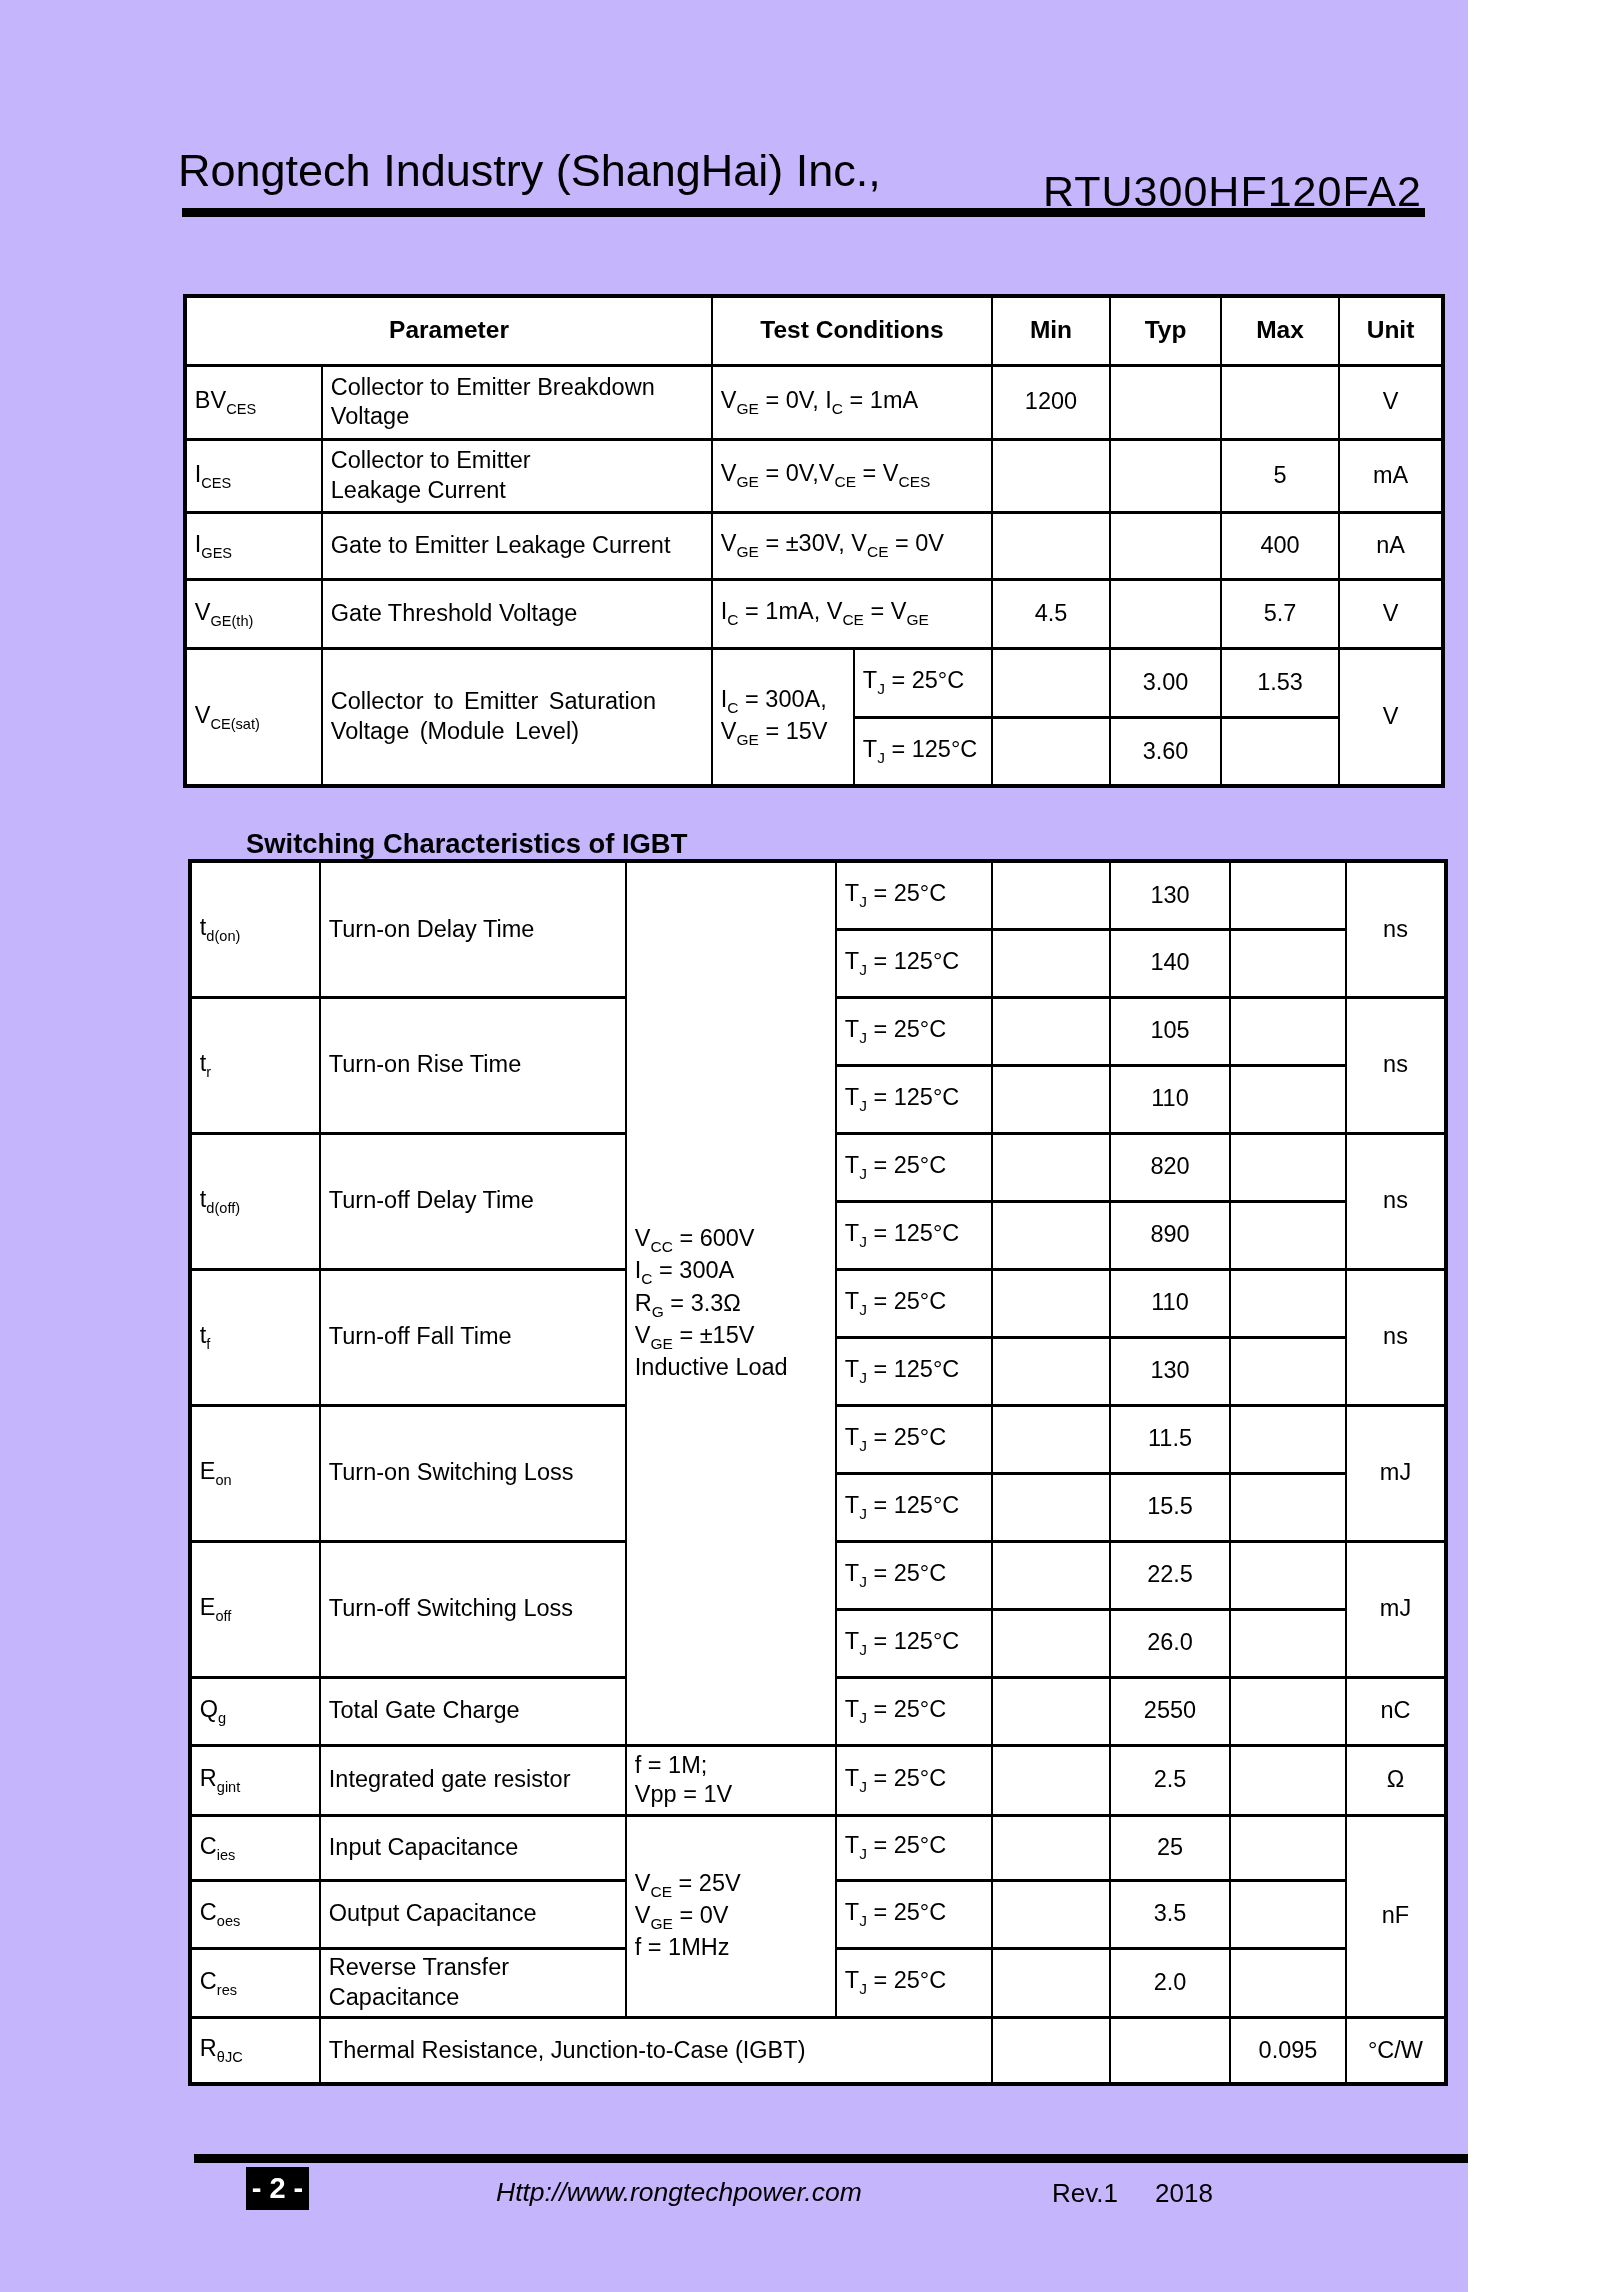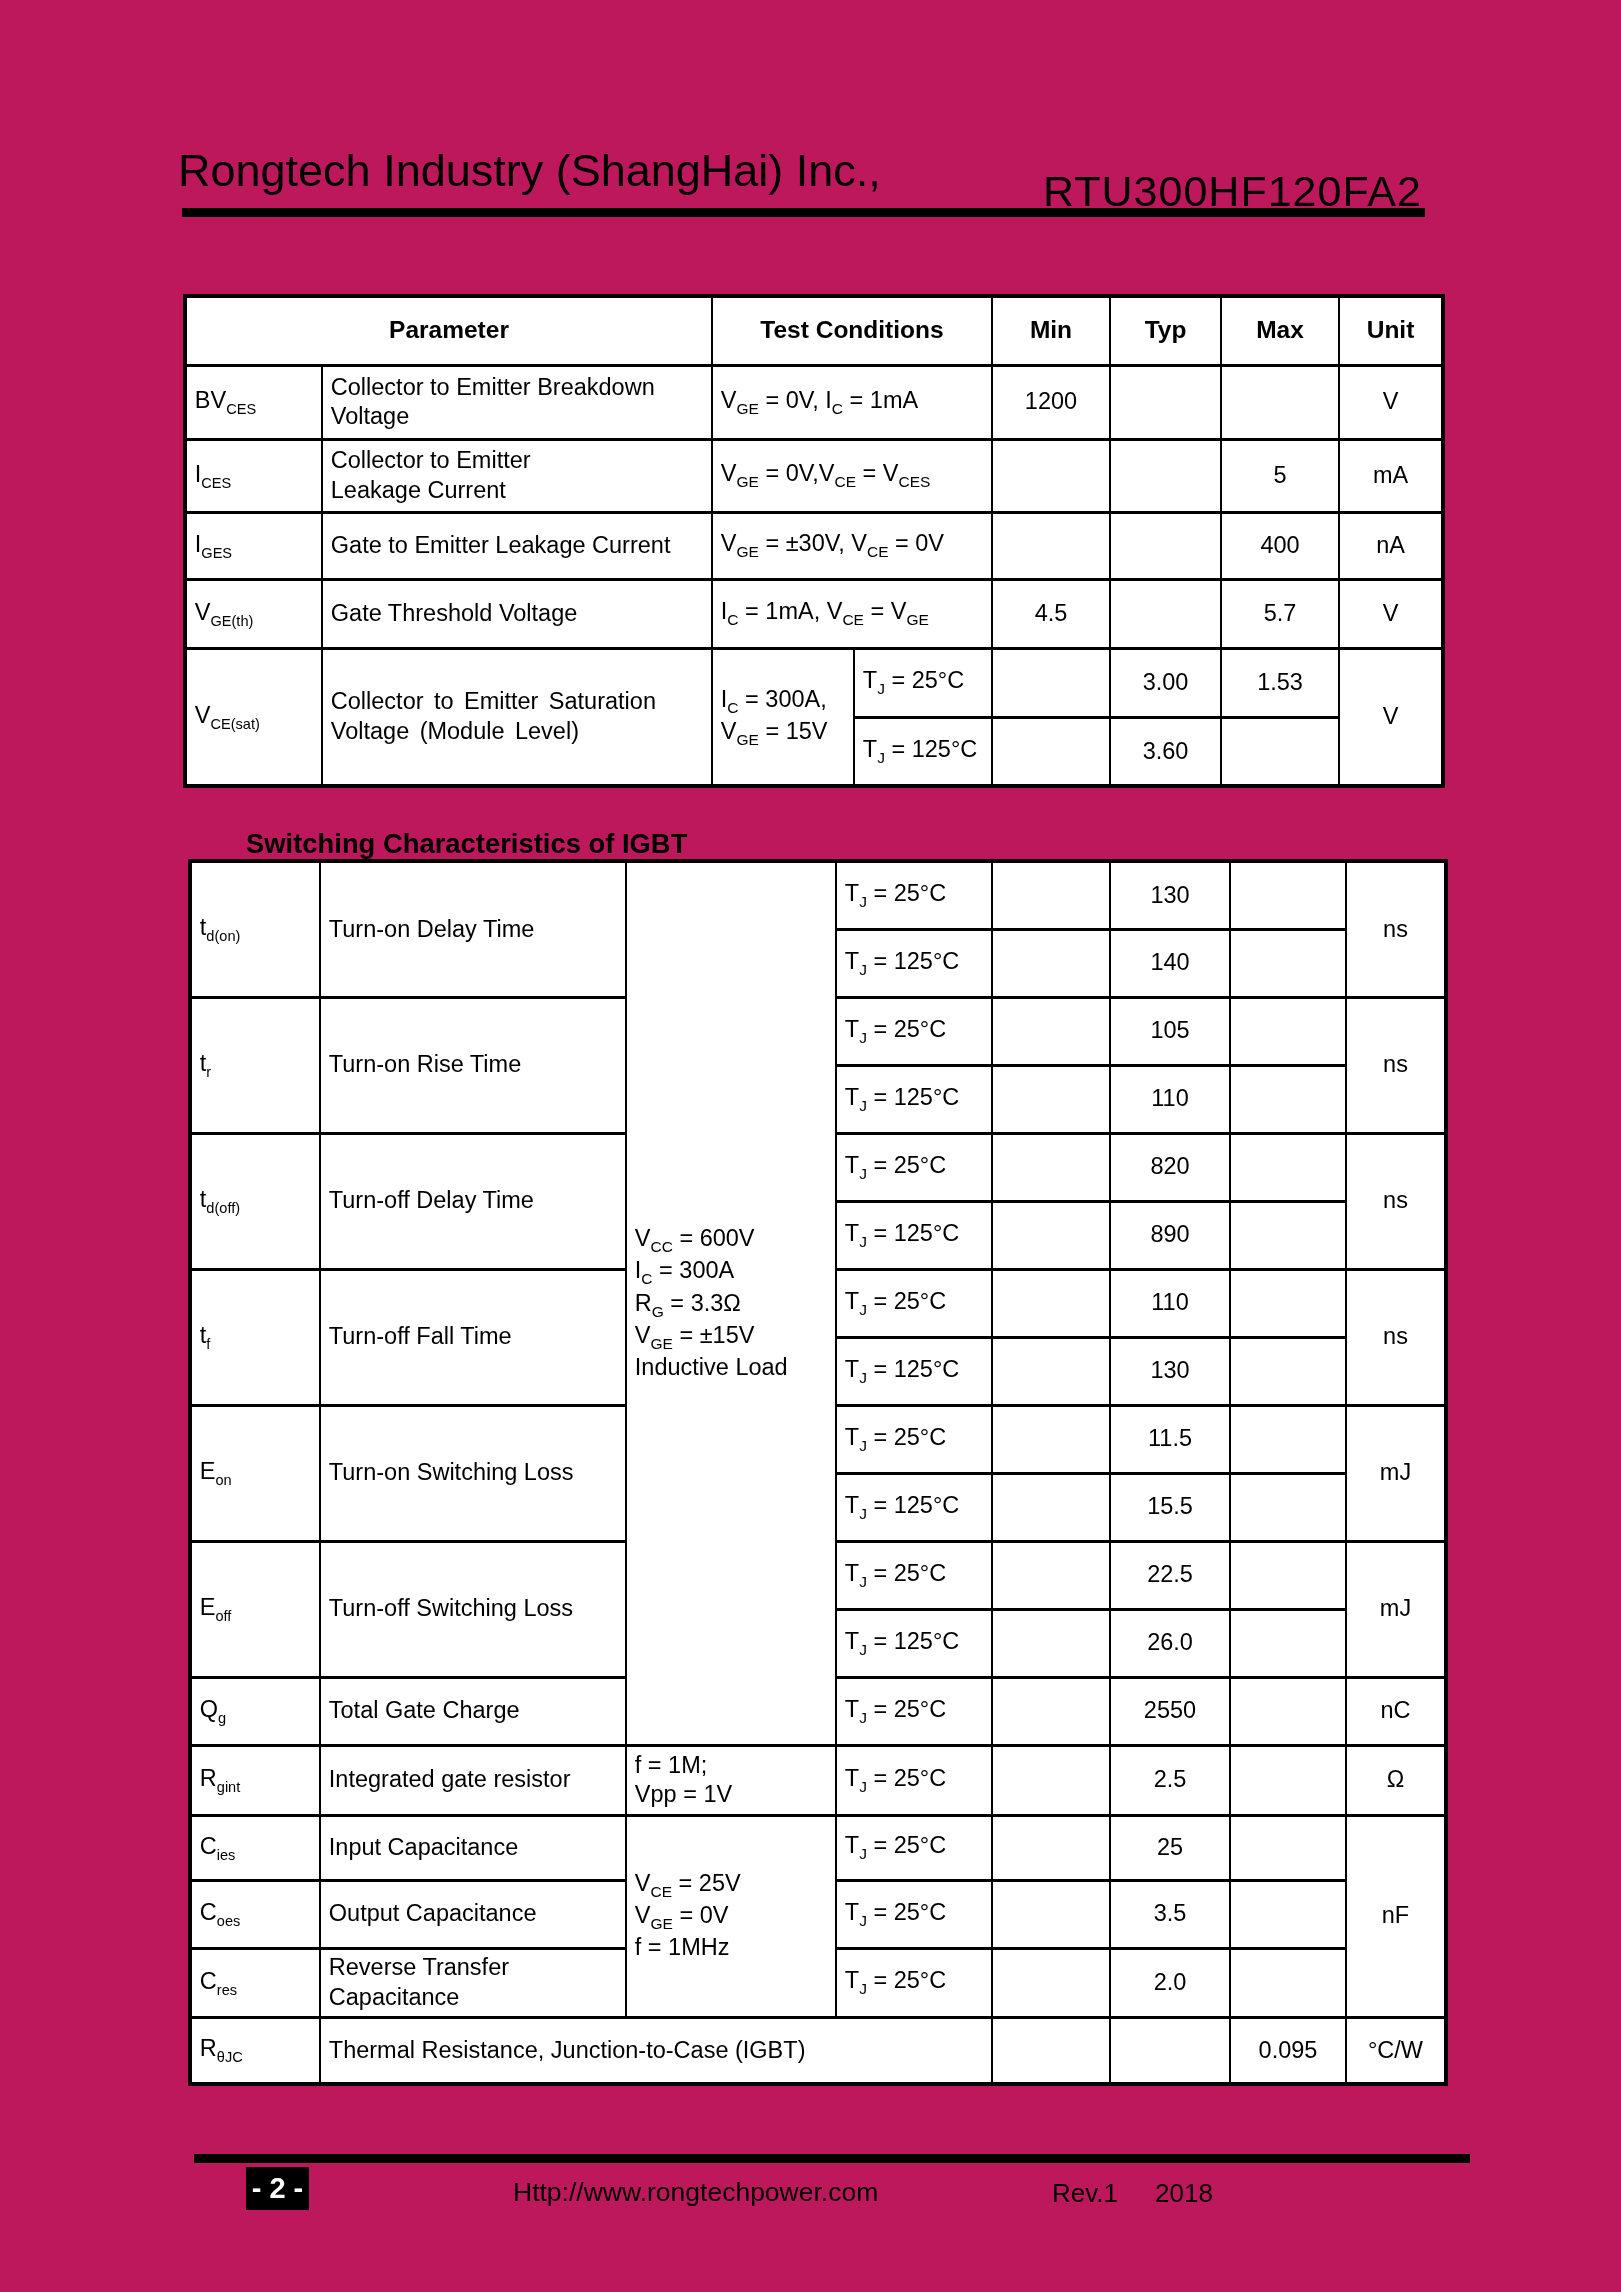--- a/index.html
+++ b/index.html
@@ -1,17 +1,17 @@
 <!DOCTYPE html>
 <html><head>
 <meta charset="utf-8">
 <style>
   html,body { margin:0; padding:0; background:#fff; }
   .page {
-    position:relative; width:1621px; height:2293px; background:#be185d;
+    position:relative; width:1468px; height:2293px; background:#c4b5fd;
     font-family:"Liberation Sans", sans-serif; color:#000; overflow:hidden;
   }
   .company { position:absolute; left:178px; top:145px; font-size:45px; white-space:nowrap; }
   .part    { position:absolute; left:1043px; top:167px; font-size:43px; letter-spacing:1px; white-space:nowrap; }
   .hrule   { position:absolute; left:182px; top:208px; width:1243px; height:8.8px; background:#000; }
 
   .sec1 { position:absolute; left:206px; top:237px; font-size:27.4px; white-space:nowrap; }
   .sec1 .b { font-weight:bold; }
   .sec1 .sub { font-size:25.5px; font-weight:normal; }
   .sec2 { position:absolute; left:246px; top:828px; font-size:27.4px; font-weight:bold; white-space:nowrap;text-align:center; }
@@ -33,21 +33,21 @@
   td.desc { padding-left:9.8px; }
   td.cond { padding-left:9.8px; }
   td.tj   { padding-left:7.8px;margin-left:36px; }
   td.val, td.unit { text-align:center; padding:0 3.9px; }
   .pre { white-space:pre-line; }
   td.just { word-spacing:3.9px; }
 
   .frule { position:absolute; left:194px; top:2154px; width:1276px; height:8.8px; background:#000; }
   .badge { position:absolute; left:246px; top:2167px; width:63px; height:43px; background:#000; color:#fff;
            font-size:29px; font-weight:bold; text-align:center; line-height:43px; }
-  .furl  { position:absolute; left:513px; top:2177px; font-size:26.5px; white-space:nowrap; }
+  .furl  { position:absolute; left:496px; top:2177px; font-size:26.5px; white-space:nowrap;font-style:italic; }
   .frev  { position:absolute; left:1052px; top:2178px; font-size:26px; white-space:nowrap; }
   .frev span { margin-right:37px; }
 </style>
 </head>
 <body>
 
 <div class="page">
 
   <div class="company">Rongtech Industry (ShangHai) Inc.,</div>
   <div class="part">RTU300HF120FA2</div>

